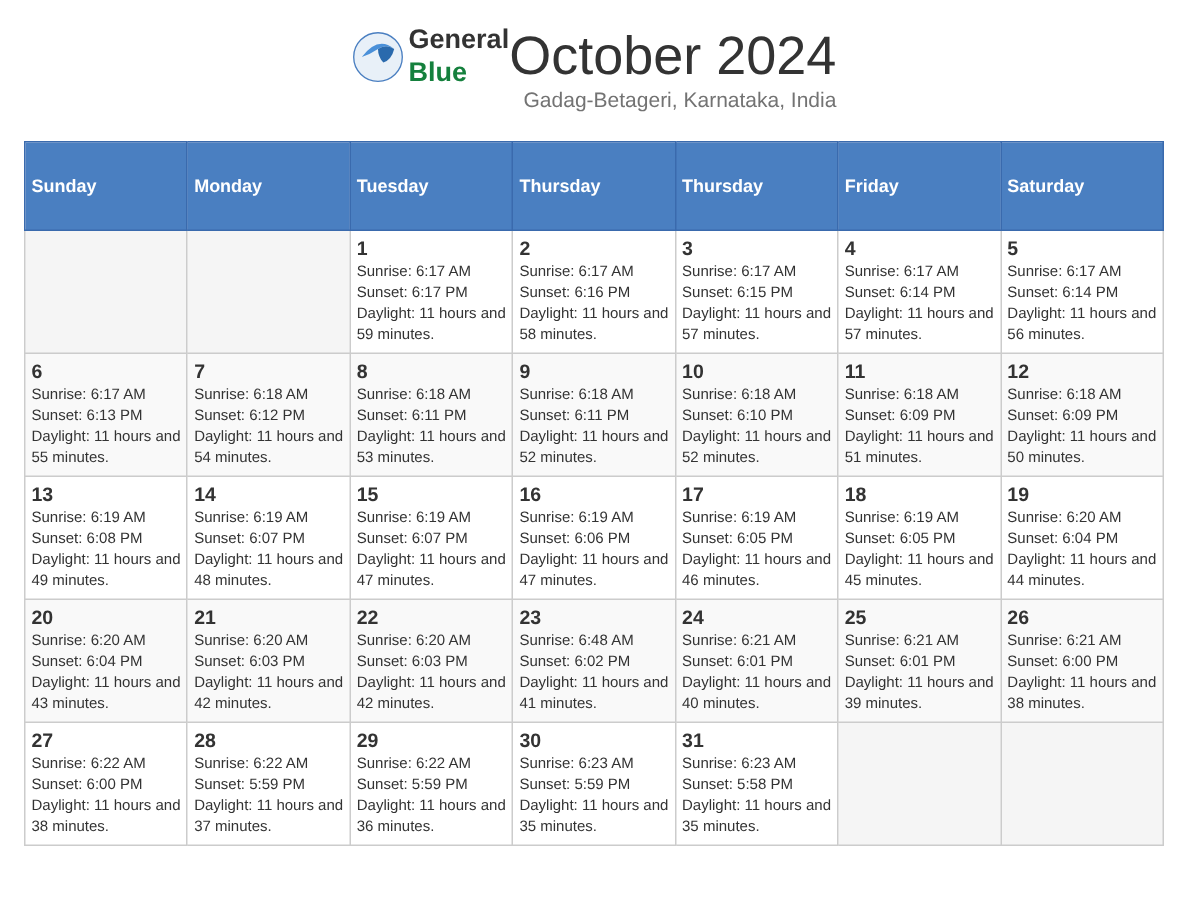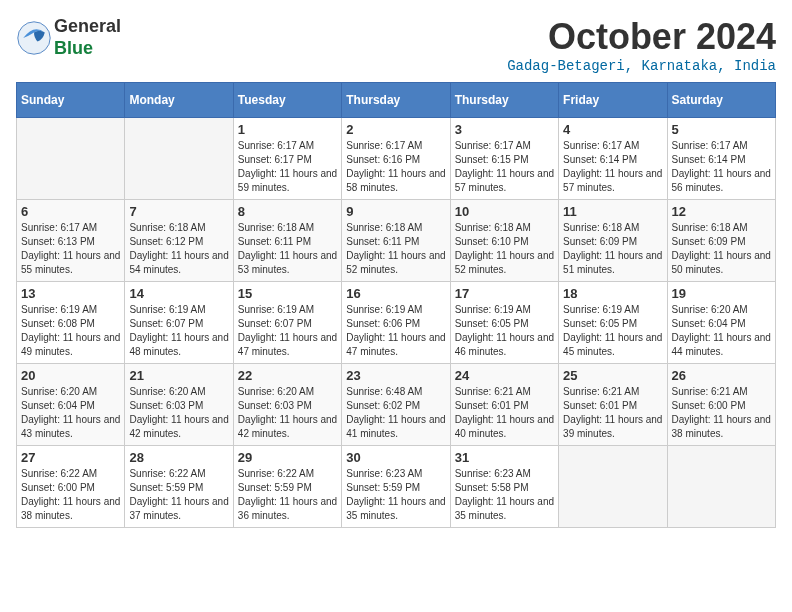--- a/index.html
+++ b/index.html
@@ -5,23 +5,23 @@
     * { box-sizing: border-box; margin: 0; padding: 0; }
     body {
       font-family: Arial, sans-serif;
       background: #fff;
       width: 792px;
       min-height: 612px;
       padding: 16px;
     }
     .header {
       display: flex;
-      justify-content: space-between;
+      justify-content: center;
       align-items: flex-start;
-      margin-bottom: 8px;
+      margin-bottom: 20px;
     }
     .logo {
       display: flex;
       align-items: center;
     }
     .logo-text {
       font-size: 18px;
       font-weight: bold;
       line-height: 1.2;
     }
@@ -31,38 +31,37 @@
       width: 36px;
       height: 36px;
       margin-right: 2px;
     }
     .title-block {
       text-align: right;
     }
     .month-title {
       font-size: 36px;
       color: #333;
-      font-weight: bold;
+      font-weight: normal;
     }
     .location {
       font-size: 14px;
-      color: #0369a1;
-      font-family: Liberation Mono, monospace;
+      color: #737373;
     }
     table {
       width: 100%;
       border-collapse: collapse;
       table-layout: fixed;
     }
     th {
       background-color: #4a7fc1;
       color: #fff;
       font-size: 12px;
       font-weight: bold;
-      padding: 10px 4px;
+      padding: 22px 4px;
       text-align: left;
       border: 1px solid #3a6aad;
     }
     td {
       border: 1px solid #ccc;
       vertical-align: top;
       padding: 4px 4px 4px 4px;
       font-size: 10px;
       color: #333;
       height: 80px;

